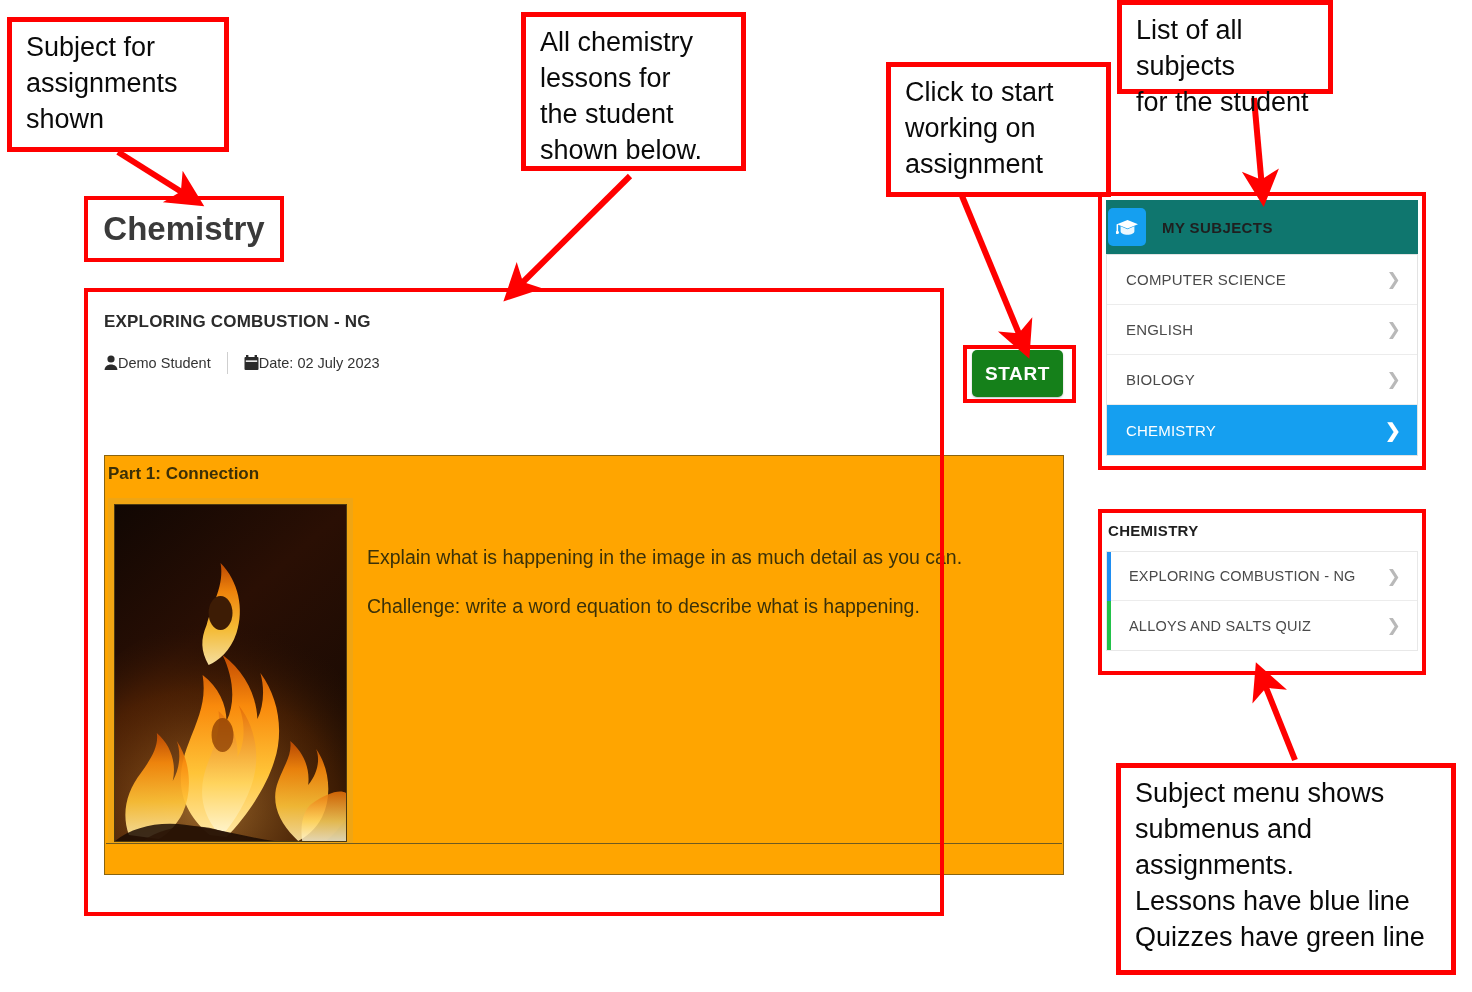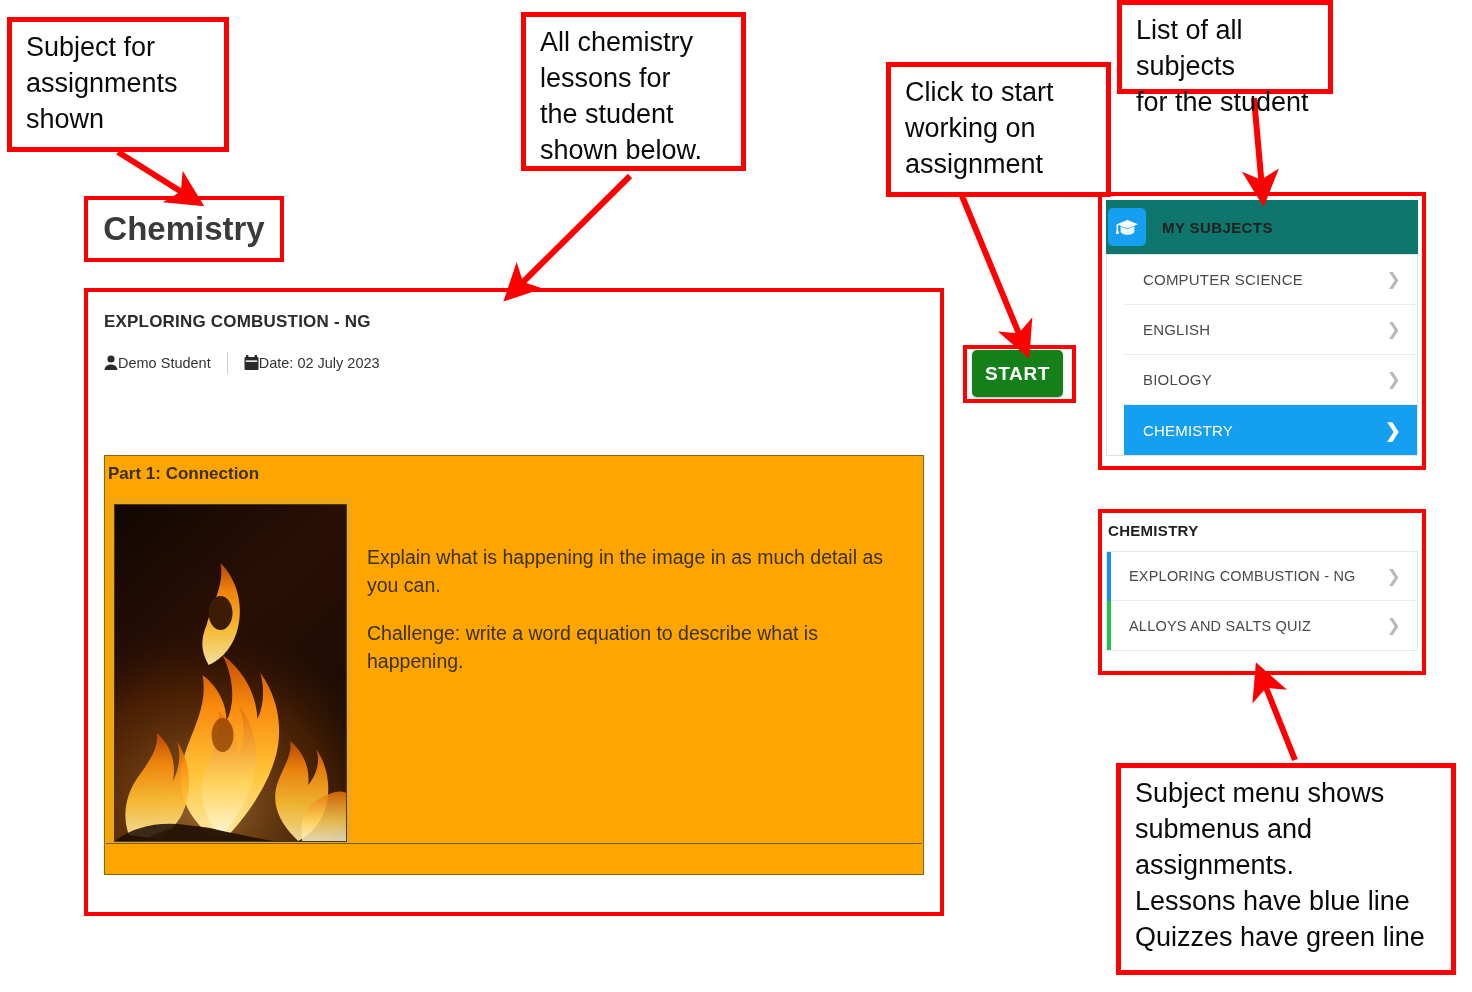--- a/index.html
+++ b/index.html
@@ -110,21 +110,21 @@
     background: #cfcfcf;
     margin: 0 16px;
   }
   .meta-ico { display: inline-flex; align-items: center; }
 
   
   .part-panel {
     position: absolute;
     left: 20px;
     top: 167px;
-    width: 820px;
+    width: 960px;
     height: 420px;
     background: #ffa500;
     box-sizing: border-box;
     border: 1px solid #8a6410;
   }
   .part-heading {
     position: absolute;
     left: 3px;
     top: 8px;
     font-size: 17px;
@@ -202,21 +202,20 @@
   }
   .panel-head-title {
     font-size: 15px;
     font-weight: 700;
     letter-spacing: 0.4px;
     color: #1f1f1f;
   }
   .subject-list {
     border: 1px solid #e3e3e3;
     background: #ffffff;
-    padding-left: 17px;
   }
   .subject-row {
     height: 50px;
     display: flex;
     align-items: center;
     justify-content: space-between;
     padding: 0 16px 0 19px;
     border-bottom: 1px solid #ececec;
     box-sizing: border-box;
     font-size: 15px;

